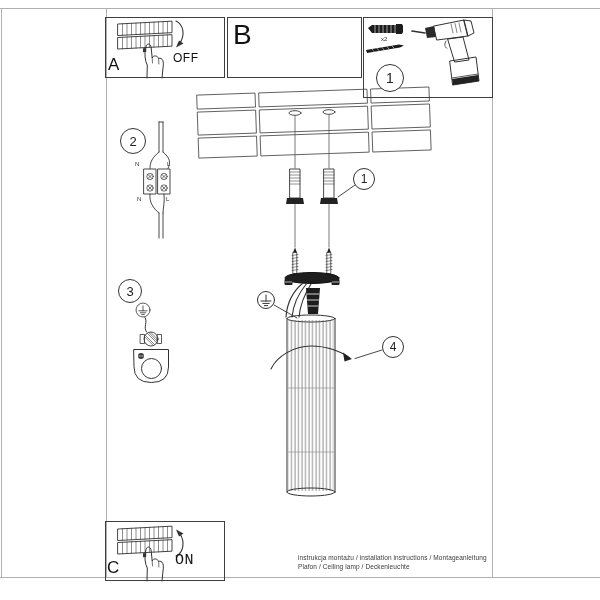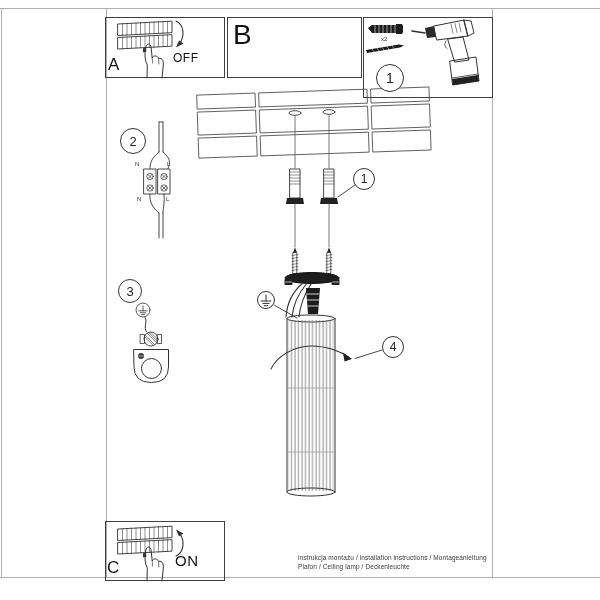--- a/index.html
+++ b/index.html
@@ -227,21 +227,21 @@
     <span>3</span>
   </div>
   <div class="badge" style="left:382px;top:336px;width:22px;height:22px;font-size:12px;">
     <span>4</span>
   </div>
 
   <div class="lbl" style="left:108px;top:56px;font-size:17px;">A</div>
   <div class="lbl" style="left:173px;top:52px;font-size:12px;letter-spacing:0.5px;">OFF</div>
   <div class="lbl" style="left:233px;top:21px;font-size:28px;">B</div>
   <div class="lbl" style="left:107px;top:559px;font-size:17px;">C</div>
-  <div class="lbl" style="left:175px;top:553px;font-size:15px;letter-spacing:0.5px;">ON</div>
+  <div class="lbl" style="left:175px;top:553px;font-size:15px;letter-spacing:0.5px;font-family:Liberation Mono, monospace;">ON</div>
   <div class="lbl tiny" style="left:381px;top:35.5px;">x2</div>
 
   <div class="lbl tiny" style="left:135px;top:161px;">N</div>
   <div class="lbl tiny" style="left:167px;top:161px;">L</div>
   <div class="lbl tiny" style="left:137px;top:196px;">N</div>
   <div class="lbl tiny" style="left:166px;top:196px;">L</div>
 
   <div class="footer-line" style="left:298px;top:554px;">instrukcja montażu / installation instructions / Montageanleitung</div>
   <div class="footer-line" style="left:298px;top:563px;">Plafon / Ceiling lamp / Deckenleuchte</div>
 

